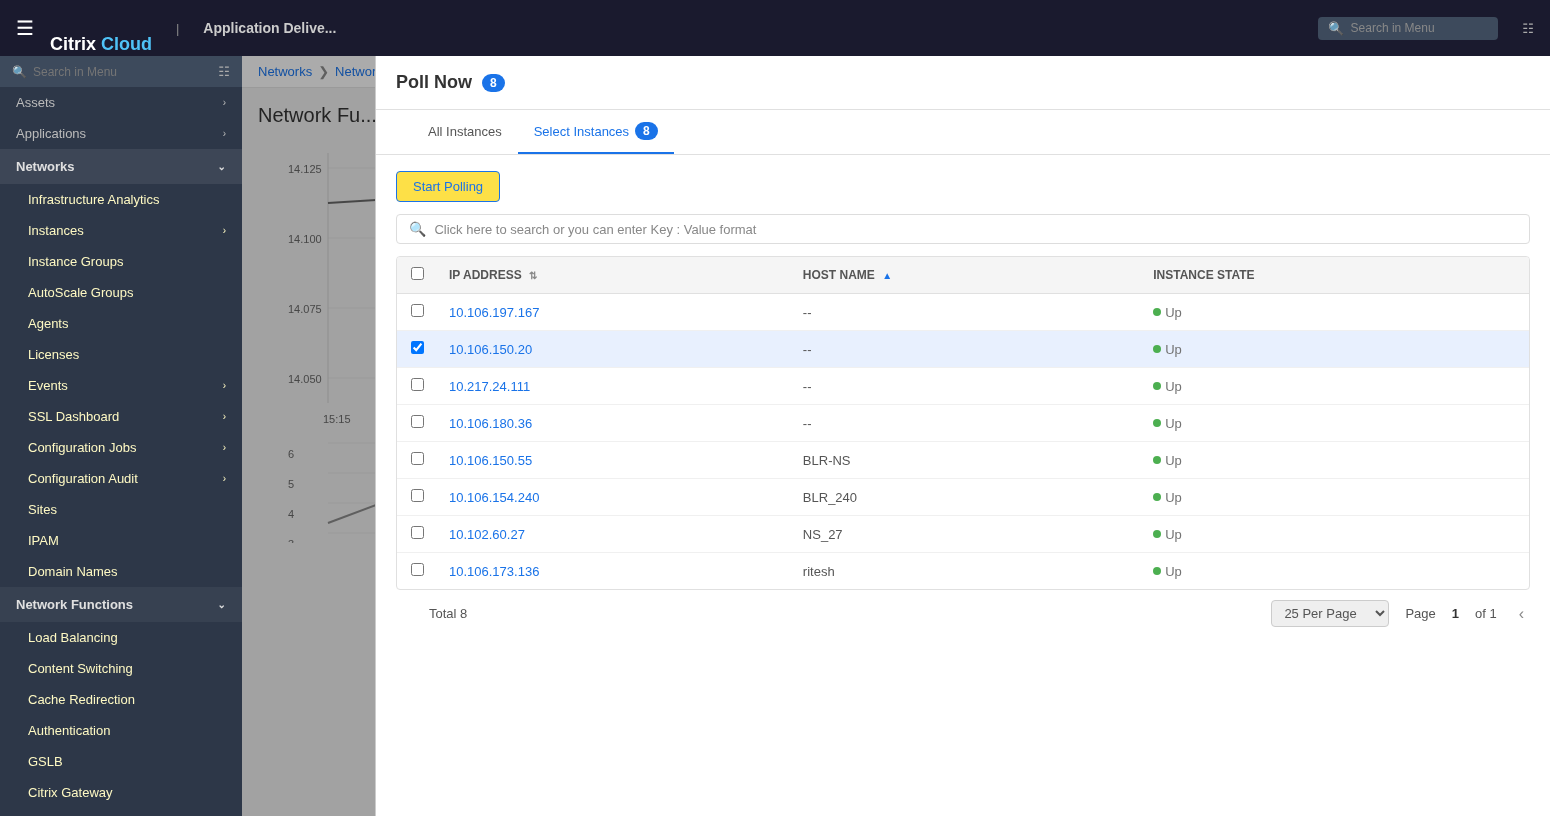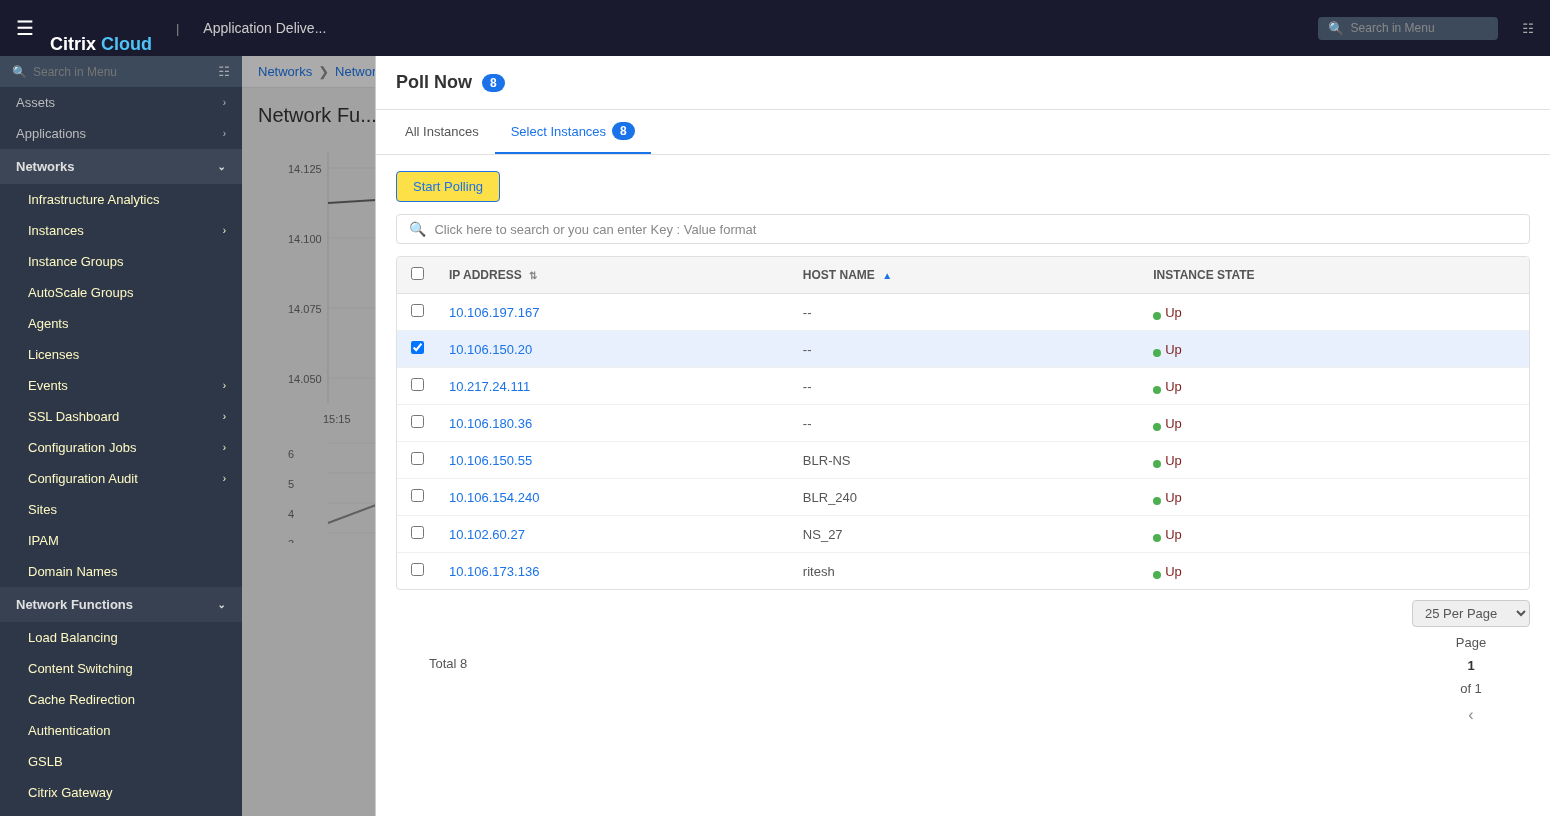--- a/index.html
+++ b/index.html
@@ -9,21 +9,21 @@
     .app-container { display: flex; flex-direction: column; height: 816px; width: 1550px; }
     .top-bar { height: 56px; background: #1a1a2e; display: flex; align-items: center; padding: 0 16px; gap: 16px; flex-shrink: 0; }
     .main-area { display: flex; flex: 1; overflow: hidden; }
     .sidebar { width: 242px; background: #2d3748; color: #ccc; overflow-y: auto; flex-shrink: 0; }
     .content-area { flex: 1; position: relative; background: #e8e8e8; }
 
     
     .hamburger { color: white; font-size: 20px; cursor: pointer; }
     .logo { color: white; font-size: 18px; font-weight: bold; margin-top: 32px; }
     .logo span { color: #4fc3f7; }
-    .top-nav-item { color: #ccc; font-size: 14px; }
+    .top-nav-item { color: #ccc; font-size: 14px; font-weight: bold; }
     .search-bar-top { display: flex; align-items: center; background: #3d4a5c; border-radius: 4px; padding: 4px 10px; gap: 6px; width: 180px; margin-left: 8px; }
     .search-bar-top input { background: transparent; border: none; outline: none; color: #ccc; font-size: 12px; width: 120px; }
     .search-bar-top input::placeholder { color: #888; }
     .sidebar-item { padding: 8px 16px; color: #bbb; cursor: pointer; display: flex; align-items: center; justify-content: space-between; font-size: 13px; gap: 40px; }
     .sidebar-item.section-header { color: #e0e0e0; font-weight: bold; font-size: 13px; padding: 10px 16px; }
     .sidebar-item.sub-item { padding-left: 28px; font-size: 13px; color: #fef9c3; }
     .chevron { font-size: 10px; }
 
     
     .breadcrumb-bar { background: #f5f5f5; padding: 8px 16px; border-bottom: 1px solid #ddd; display: flex; align-items: center; gap: 6px; font-size: 13px; color: #555; }
@@ -36,21 +36,21 @@
     
     .overlay { position: absolute; top: 0; left: 0; right: 0; bottom: 0; background: rgba(0,0,0,0.3); z-index: 10; }
 
     
     .modal { position: absolute; top: 0; right: 0; width: 1175px; height: 816px; background: white; z-index: 20; border-left: 1px solid #ccc; overflow-y: auto; }
     .modal-header { padding: 16px 20px; border-bottom: 1px solid #e0e0e0; display: flex; align-items: center; gap: 10px; }
     .modal-title { font-size: 18px; font-weight: 600; color: #333; }
     .badge { background: #1a73e8; color: white; border-radius: 12px; padding: 2px 8px; font-size: 12px; font-weight: bold; }
 
     
-    .modal-tabs { display: flex; padding: 0 13px; border-bottom: 1px solid #e0e0e0; }
+    .modal-tabs { display: flex; padding: 0 36px; border-bottom: 1px solid #e0e0e0; }
     .tab { padding: 12px 16px; cursor: pointer; font-size: 13px; color: #555; border-bottom: 2px solid transparent; display: flex; align-items: center; gap: 6px; }
     .tab.active { color: #1a73e8; border-bottom: 2px solid #1a73e8; font-weight: 500; }
 
     
     .modal-body { padding: 16px 20px; }
 
     
     .btn-outline { border: 1px solid #1a73e8; color: #1a73e8; background: #fde047; padding: 7px 16px; border-radius: 4px; cursor: pointer; font-size: 13px; }
 
     
@@ -61,30 +61,30 @@
 
     
     .table-container { border: 1px solid #e0e0e0; border-radius: 4px; overflow: hidden; }
     table { width: 100%; border-collapse: collapse; }
     thead tr { background: #f5f5f5; }
     th { padding: 10px 12px; text-align: left; font-size: 12px; font-weight: 600; color: #555; border-bottom: 1px solid #e0e0e0; }
     td { padding: 10px 12px; font-size: 13px; color: #333; border-bottom: 1px solid #f0f0f0; }
     tr:last-child td { border-bottom: none; }
     tr.selected-row { background: #e8f0fe; }
     .ip-link { color: #1a73e8; cursor: pointer; text-decoration: none; }
-    .status-up { color: #7f1d1d; display: flex; align-items: flex-end; gap: 4px; }
+    .status-up { color: #737373; display: flex; align-items: center; gap: 4px; }
     .status-dot { width: 8px; height: 8px; border-radius: 50%; background: #4caf50; display: inline-block; }
     .sort-icon { color: #888; font-size: 10px; margin-left: 4px; }
     .sort-active { color: #1a73e8; }
     .checkbox-cell { width: 40px; text-align: center; }
     .host-name-col { color: #555; }
 
     
     .table-footer { display: flex; justify-content: space-between; align-items: center; padding: 10px 0; font-size: 13px; color: #555; margin-left: 33px; }
-    .pagination { display: flex; align-items: center; gap: 8px; flex-direction: column; }
+    .pagination { display: flex; align-items: center; gap: 16px; }
     .per-page-select { border: 1px solid #ccc; border-radius: 4px; padding: 4px 8px; font-size: 13px; color: #555; cursor: pointer; }
     .page-nav { color: #888; cursor: pointer; font-size: 16px; padding: 2px 6px; }
     .page-num { font-weight: bold; color: #333; }
   </style>
 </head>
 <body>
 
 <div class="app-container">
 
   <div class="top-bar">

